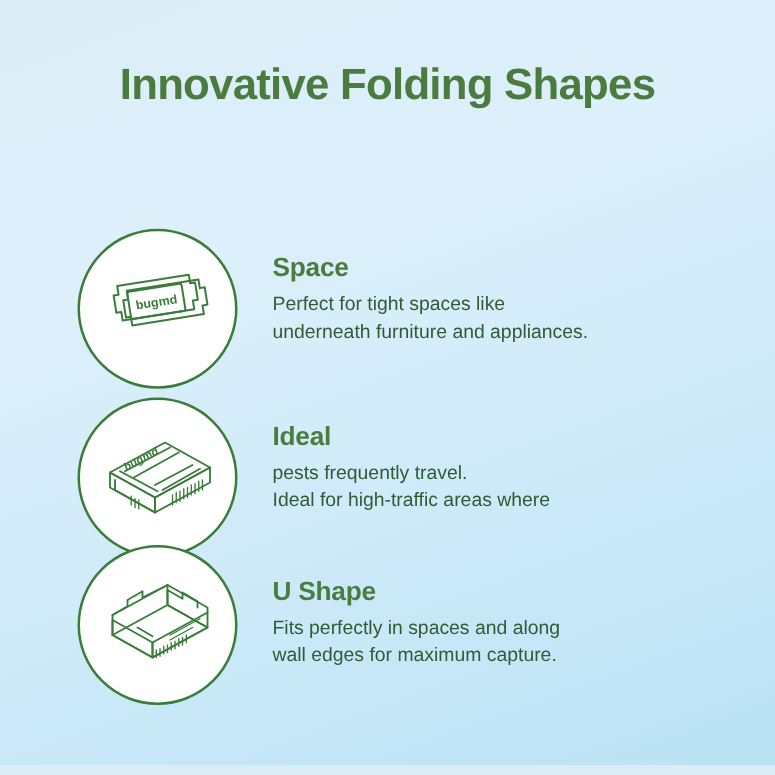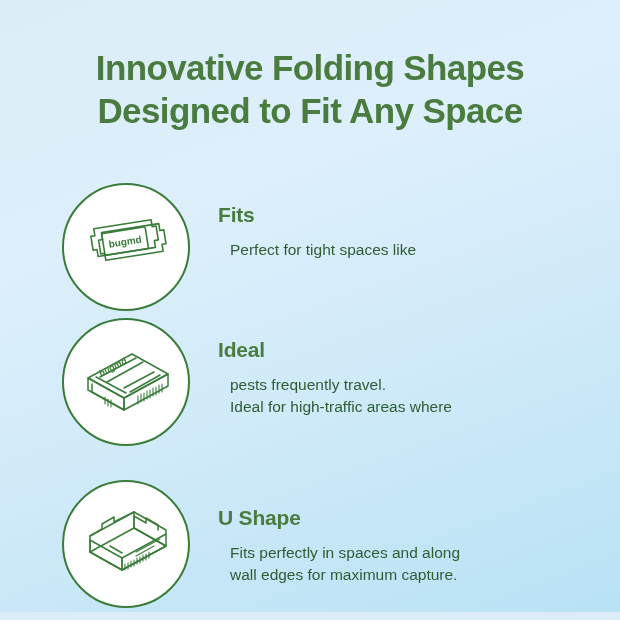--- a/index.html
+++ b/index.html
@@ -43,21 +43,21 @@
   .feature-row {
     position: absolute;
     left: 62px;
     width: 500px;
     height: 128px;
     display: flex;
     align-items: flex-start;
   }
   #row-0 { top: 183px; }
   #row-1 { top: 318px; }
-  #row-2 { top: 480px; }
+  #row-2 { top: 436px; }
 
   .icon-circle {
     flex: 0 0 auto;
     width: 128px;
     height: 128px;
     border-radius: 50%;
     background: #ffffff;
     border: 2px solid #3a7d3a;
     box-sizing: border-box;
     display: flex;
@@ -80,35 +80,34 @@
     font-weight: bold;
     font-size: 21px;
     line-height: 1.15;
     letter-spacing: -0.2px;
     margin: 0 0 6px 0;
   }
   .feature-desc {
     color: #2f5c33;
     font-size: 15.5px;
     line-height: 1.42;
-    margin: 12px;
+    margin: 0;
   }
   .feature-desc .d-line {
     display: block;
     white-space: nowrap;
   }
 </style>
 </head>
 <body>
 
 <div id="page">
 
   <div id="headline">
     <span class="hl-line">Innovative Folding Shapes</span>
-    <span class="hl-line">Designed to Fit Any Space</span>
   </div>
 
   <div class="feature-row" id="row-0">
     <div class="icon-circle">
       <svg width="104" height="104" viewBox="0 0 104 104" aria-hidden="true">
         <g fill="none" stroke="#3a7d3a" stroke-width="1.6" stroke-linejoin="round" stroke-linecap="round">
 
           <g transform="rotate(-9 52 52)">
             <path d="M23 29 h58 v7 h4 v14 h-4 v7 h-58 v-7 h-4 v-14 h4 z" transform="translate(7,5)"></path>
           </g>
@@ -118,23 +117,24 @@
             <rect x="30" y="35" width="44" height="22" rx="1.5"></rect>
           </g>
         </g>
 
         <g transform="rotate(-9 52 52)">
           <text x="52" y="50" text-anchor="middle" font-family="'Liberation Sans', sans-serif" font-size="10" font-weight="bold" fill="#3a7d3a">bugmd</text>
         </g>
       </svg>
     </div>
     <div class="feature-text">
-      <p class="feature-title">Fits</p>
+      <p class="feature-title">Space</p>
       <p class="feature-desc">
         <span class="d-line">Perfect for tight spaces like</span>
+        <span class="d-line">underneath furniture and appliances.</span>
       </p>
     </div>
   </div>
 
   <div class="feature-row" id="row-1">
     <div class="icon-circle">
       <svg width="104" height="104" viewBox="0 0 104 104" aria-hidden="true">
         <g fill="none" stroke="#3a7d3a" stroke-width="1.5" stroke-linejoin="round" stroke-linecap="round">
 
           <path d="M14 48 L58 24 L94 44 L50 68 Z"></path>

